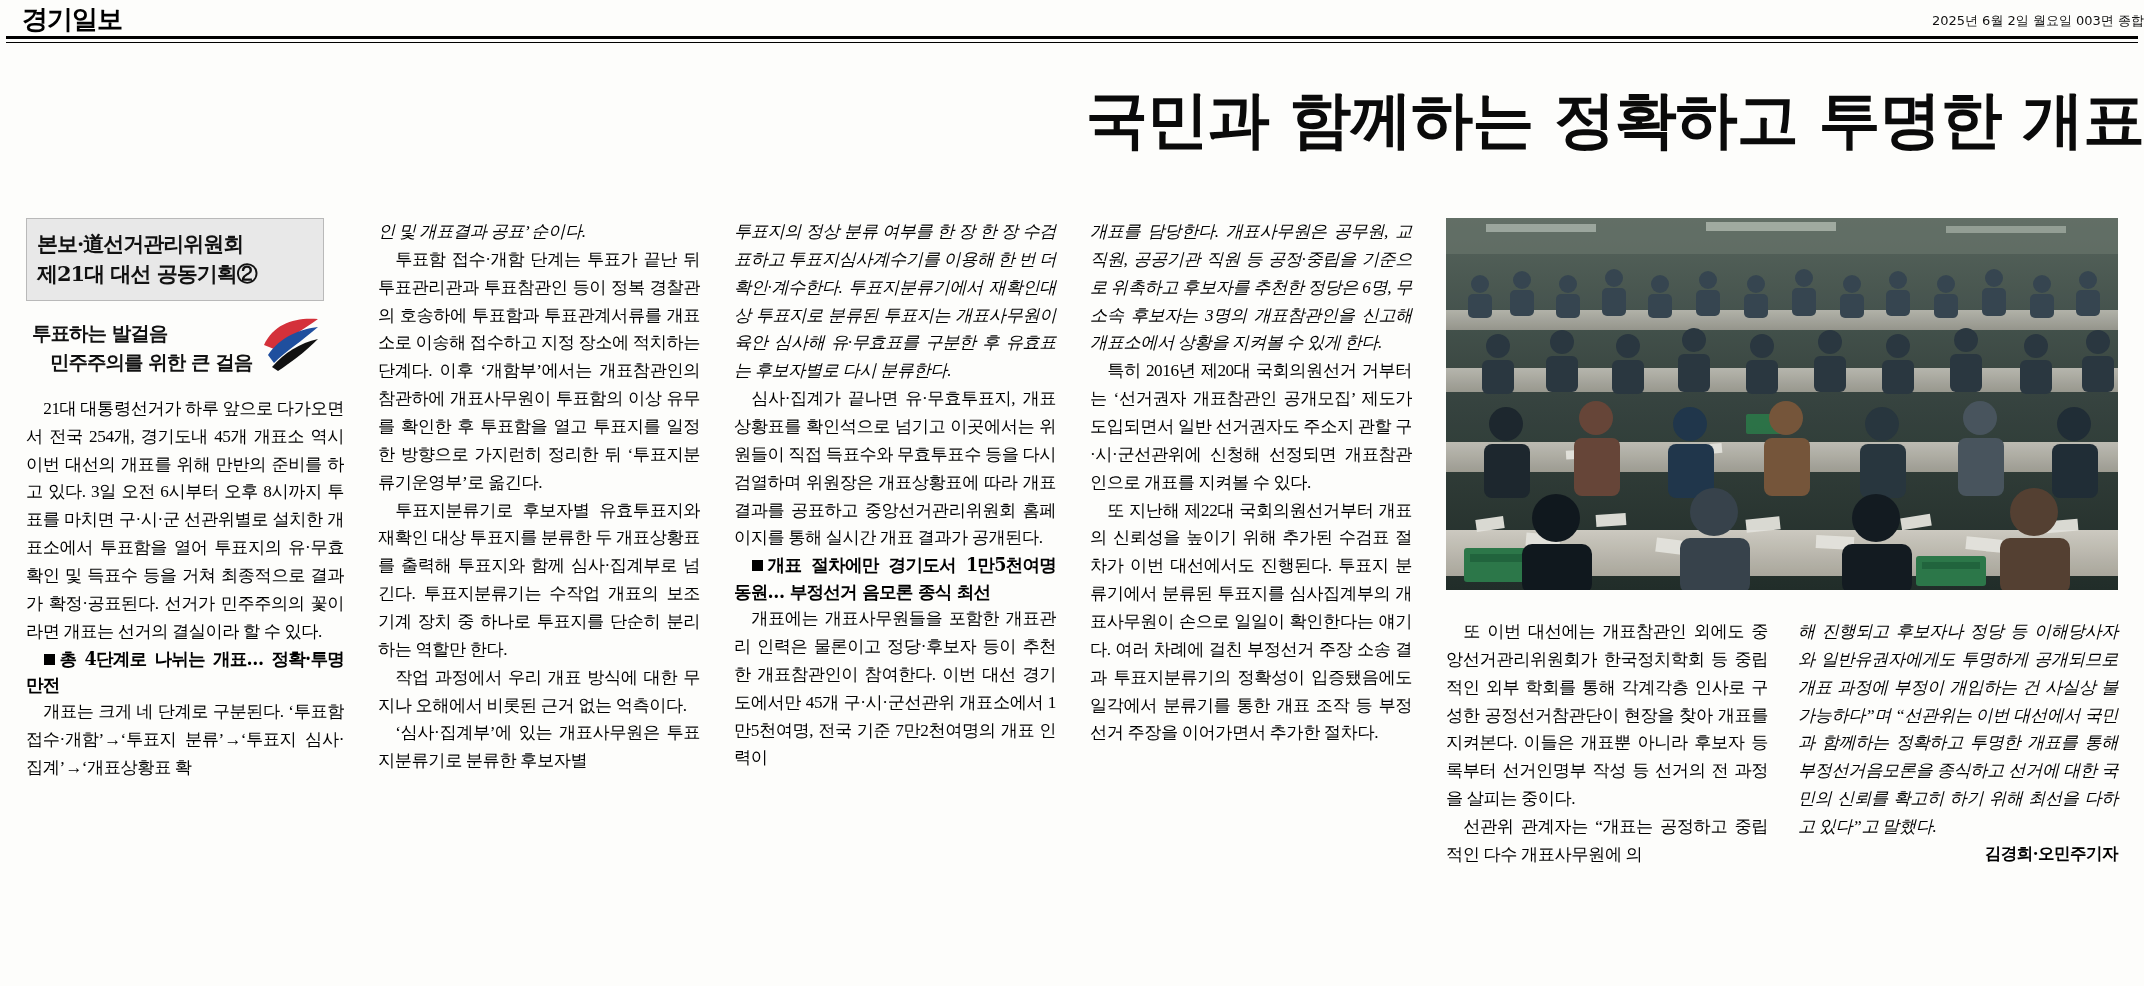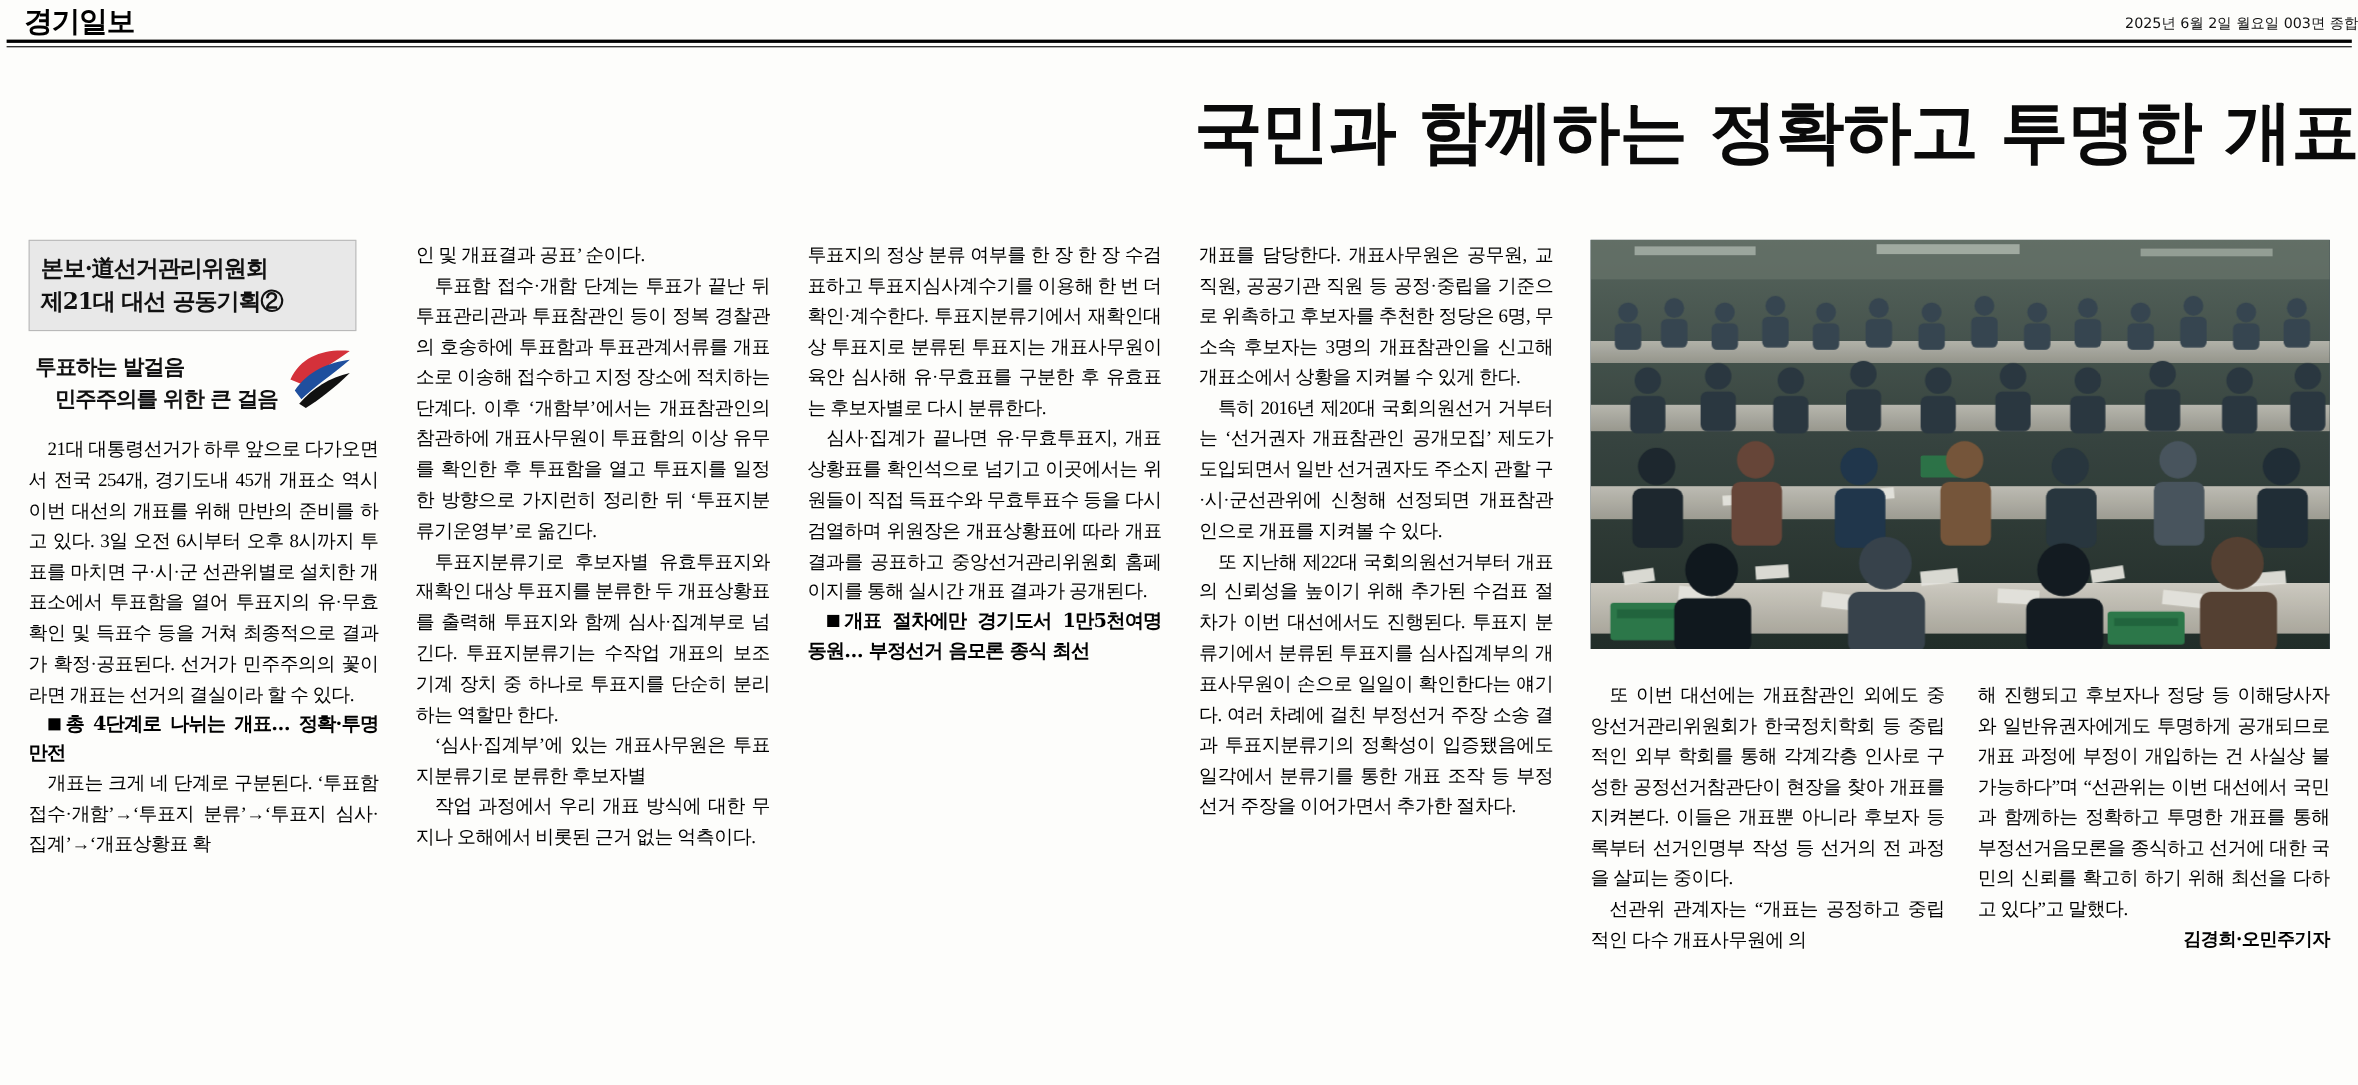--- a/index.html
+++ b/index.html
@@ -84,21 +84,21 @@
     position: absolute;
     top: 0;
     width: 314px;
     font-size: 17.2px;
     line-height: 1.62;
     text-align: justify;
     letter-spacing: -0.4px;
     word-break: break-all;
   }
   .col p { margin: 0 0 0 0; text-indent: 1em; }
-  .col p.noind { text-indent: 0; }
+  .col p.noind { text-indent: 0; font-style: italic; }
   .c1 { left: 0px;   width: 318px; }
   .c2 { left: 352px; width: 322px; }
   .c3 { left: 708px; width: 322px; }
   .c4 { left: 1064px; width: 322px; }
   .c5 { left: 1420px; width: 322px; top: 400px; }
   .c6 { left: 1772px; width: 320px; top: 400px; }
 
   
   .logobox {
     width: 298px;
@@ -215,28 +215,29 @@
 
       <p>21대 대통령선거가 하루 앞으로 다가오면서 전국 254개, 경기도내 45개 개표소 역시 이번 대선의 개표를 위해 만반의 준비를 하고 있다. 3일 오전 6시부터 오후 8시까지 투표를 마치면 구·시·군 선관위별로 설치한 개표소에서 투표함을 열어 투표지의 유·무효 확인 및 득표수 등을 거쳐 최종적으로 결과가 확정·공표된다. 선거가 민주주의의 꽃이라면 개표는 선거의 결실이라 할 수 있다.</p>
       <p class="subhead"><span class="sq"></span><span>총 4단계로 나뉘는 개표… 정확·투명 만전</span></p>
       <p>개표는 크게 네 단계로 구분된다. ‘투표함 접수·개함’→‘투표지 분류’→‘투표지 심사·집계’→‘개표상황표 확</p>
     </div>
 
     <div class="col c2">
       <p class="noind">인 및 개표결과 공표’ 순이다.</p>
       <p>투표함 접수·개함 단계는 투표가 끝난 뒤 투표관리관과 투표참관인 등이 정복 경찰관의 호송하에 투표함과 투표관계서류를 개표소로 이송해 접수하고 지정 장소에 적치하는 단계다. 이후 ‘개함부’에서는 개표참관인의 참관하에 개표사무원이 투표함의 이상 유무를 확인한 후 투표함을 열고 투표지를 일정한 방향으로 가지런히 정리한 뒤 ‘투표지분류기운영부’로 옮긴다.</p>
       <p>투표지분류기로 후보자별 유효투표지와 재확인 대상 투표지를 분류한 두 개표상황표를 출력해 투표지와 함께 심사·집계부로 넘긴다. 투표지분류기는 수작업 개표의 보조 기계 장치 중 하나로 투표지를 단순히 분리하는 역할만 한다.</p>
+      <p>작업 과정에서 우리 개표 방식에 대한 무지나 오해에서 비롯된 근거 없는 억측이다.</p>
       <p>‘심사·집계부’에 있는 개표사무원은 투표지분류기로 분류한 후보자별</p>
-      <p>작업 과정에서 우리 개표 방식에 대한 무지나 오해에서 비롯된 근거 없는 억측이다.</p>
     </div>
 
     <div class="col c3">
       <p class="noind">투표지의 정상 분류 여부를 한 장 한 장 수검표하고 투표지심사계수기를 이용해 한 번 더 확인·계수한다. 투표지분류기에서 재확인대상 투표지로 분류된 투표지는 개표사무원이 육안 심사해 유·무효표를 구분한 후 유효표는 후보자별로 다시 분류한다.</p>
       <p>심사·집계가 끝나면 유·무효투표지, 개표상황표를 확인석으로 넘기고 이곳에서는 위원들이 직접 득표수와 무효투표수 등을 다시 검열하며 위원장은 개표상황표에 따라 개표 결과를 공표하고 중앙선거관리위원회 홈페이지를 통해 실시간 개표 결과가 공개된다.</p>
       <p class="subhead"><span class="sq"></span><span>개표 절차에만 경기도서 1만5천여명 동원… 부정선거 음모론 종식 최선</span></p>
+      <p>개표에는 개표사무원들을 포함한 개표관리 인력은 물론이고 정당·후보자 등이 추천한 개표참관인이 참여한다. 이번 대선 경기도에서만 45개 구·시·군선관위 개표소에서 1만5천여명, 전국 기준 7만2천여명의 개표 인력이</p>
     </div>
 
     <div class="col c4">
       <p class="noind">개표를 담당한다. 개표사무원은 공무원, 교직원, 공공기관 직원 등 공정·중립을 기준으로 위촉하고 후보자를 추천한 정당은 6명, 무소속 후보자는 3명의 개표참관인을 신고해 개표소에서 상황을 지켜볼 수 있게 한다.</p>
       <p>특히 2016년 제20대 국회의원선거 거부터는 ‘선거권자 개표참관인 공개모집’ 제도가 도입되면서 일반 선거권자도 주소지 관할 구·시·군선관위에 신청해 선정되면 개표참관인으로 개표를 지켜볼 수 있다.</p>
       <p>또 지난해 제22대 국회의원선거부터 개표의 신뢰성을 높이기 위해 추가된 수검표 절차가 이번 대선에서도 진행된다. 투표지 분류기에서 분류된 투표지를 심사집계부의 개표사무원이 손으로 일일이 확인한다는 얘기다. 여러 차례에 걸친 부정선거 주장 소송 결과 투표지분류기의 정확성이 입증됐음에도 일각에서 분류기를 통한 개표 조작 등 부정선거 주장을 이어가면서 추가한 절차다.</p>
     </div>
 
     <div class="photo">
       <svg width="672" height="372" viewBox="0 0 672 372" preserveAspectRatio="none">

